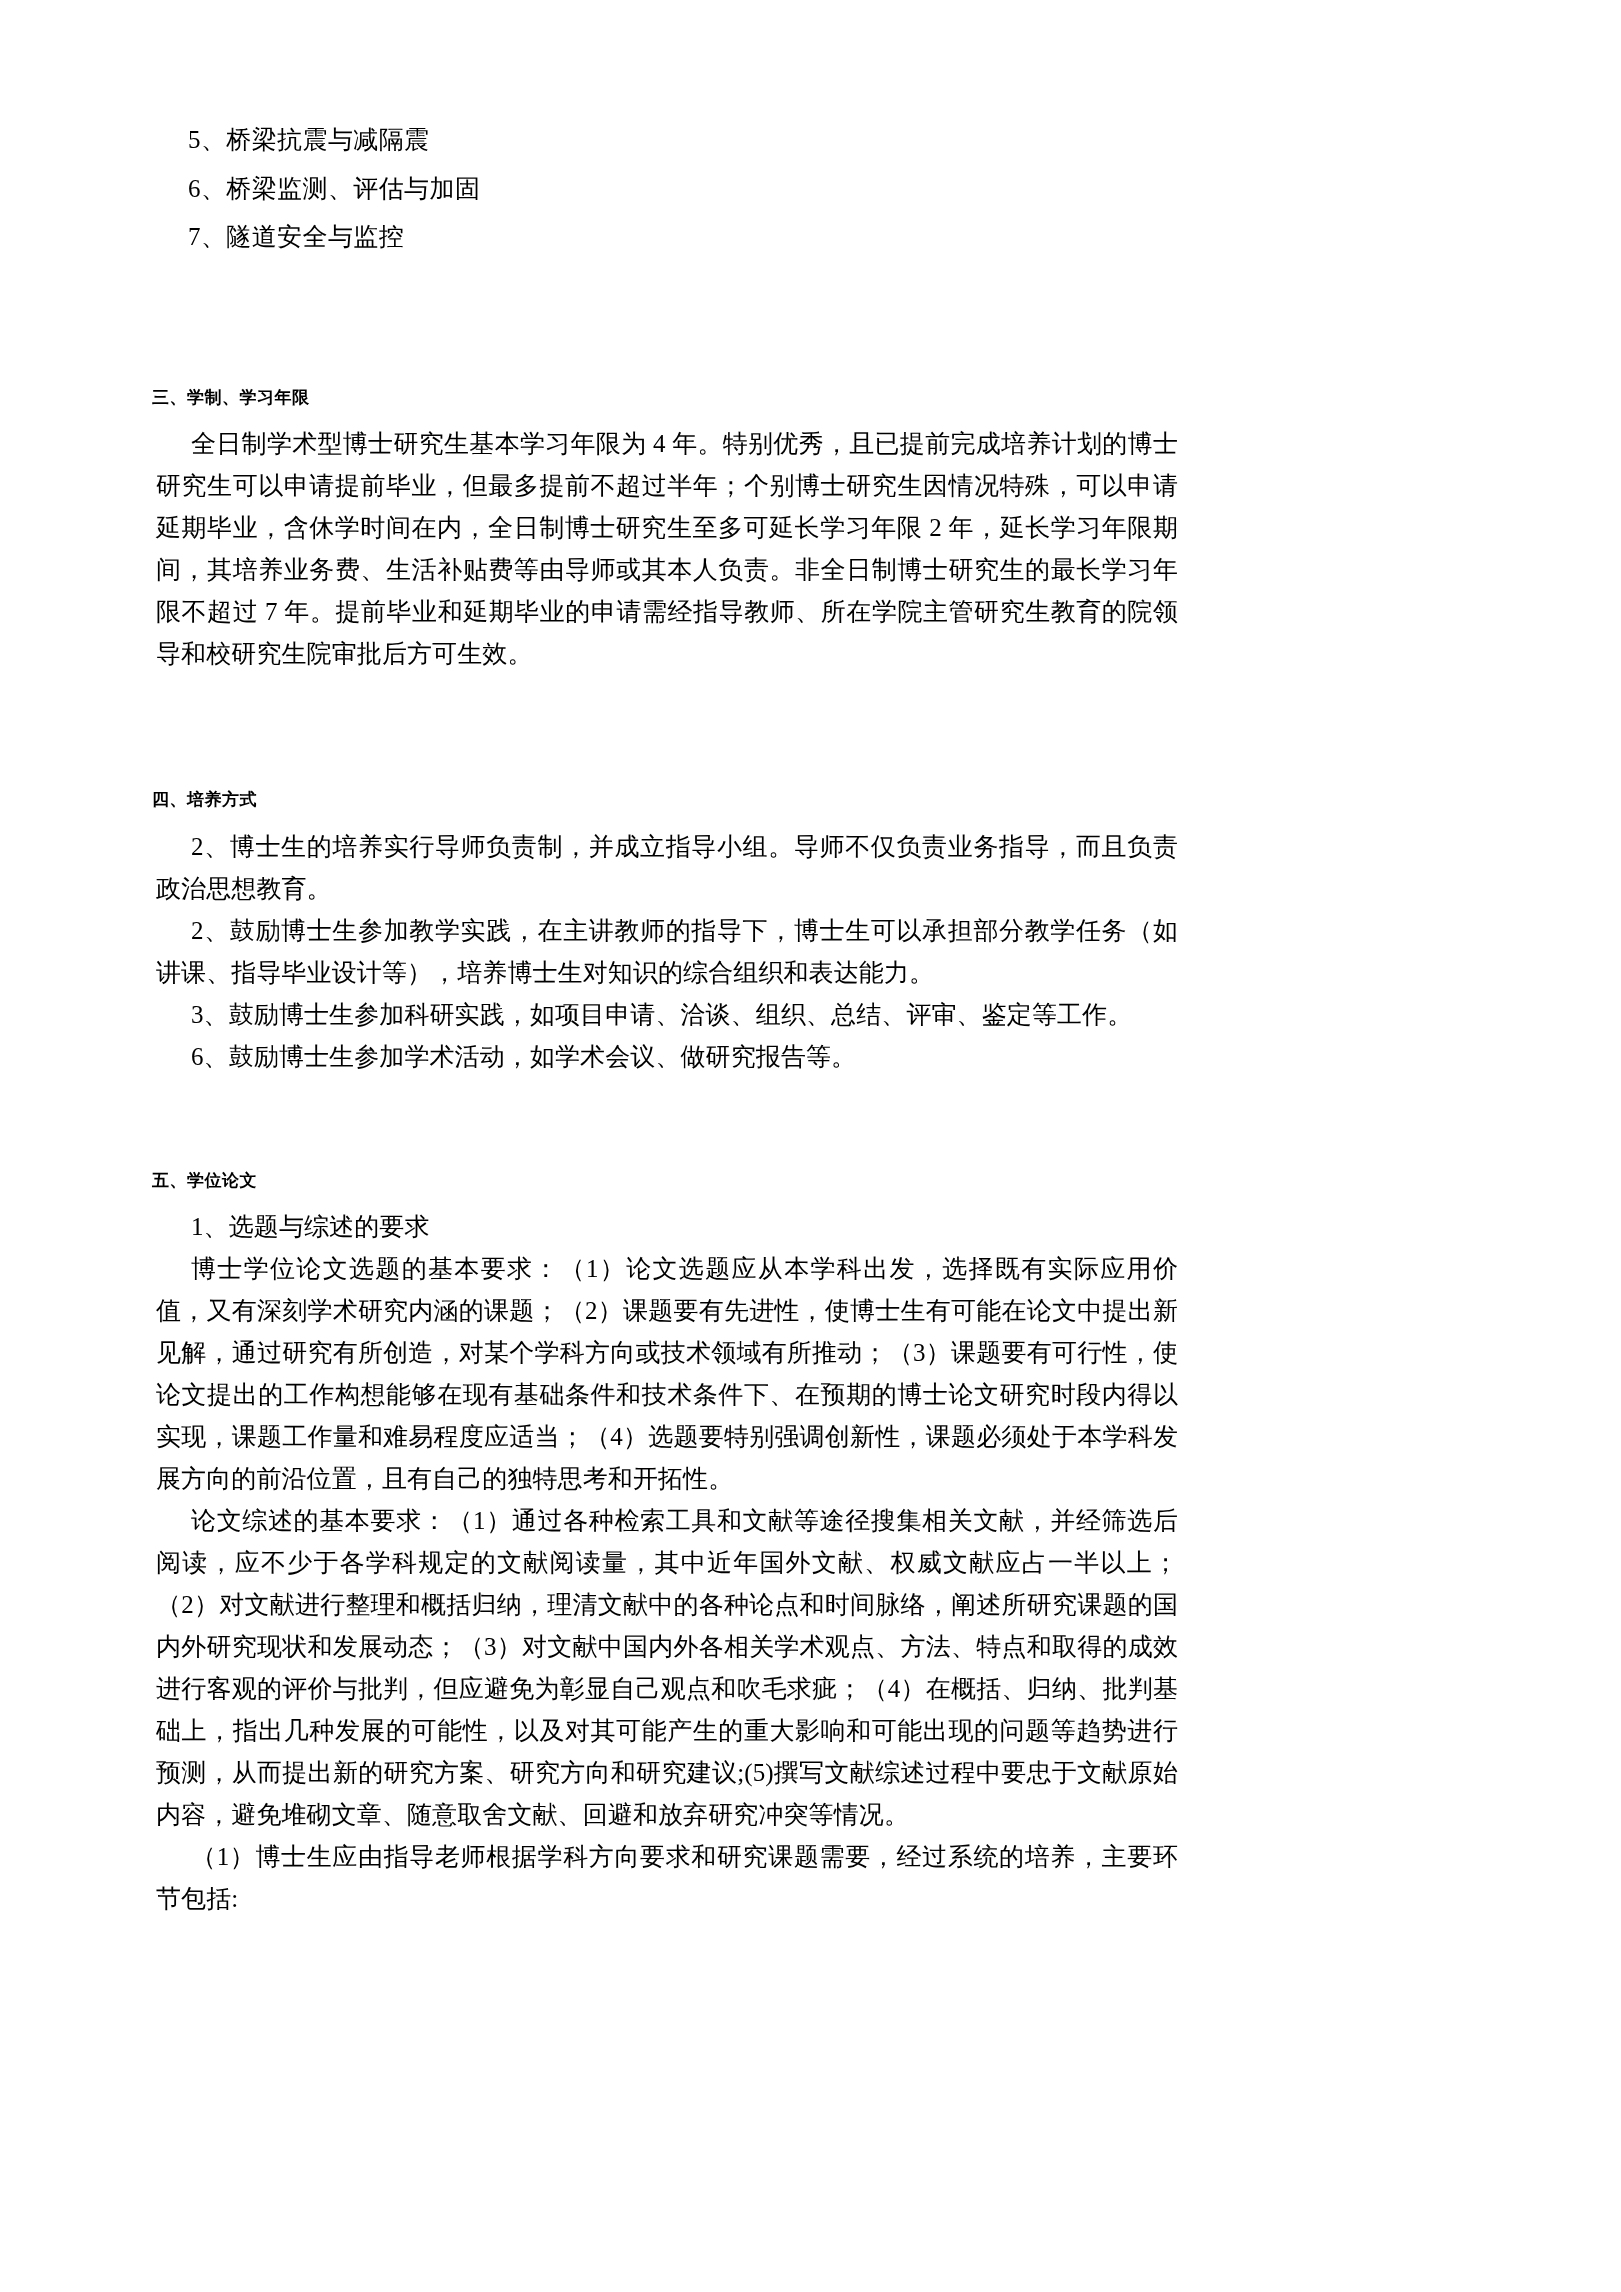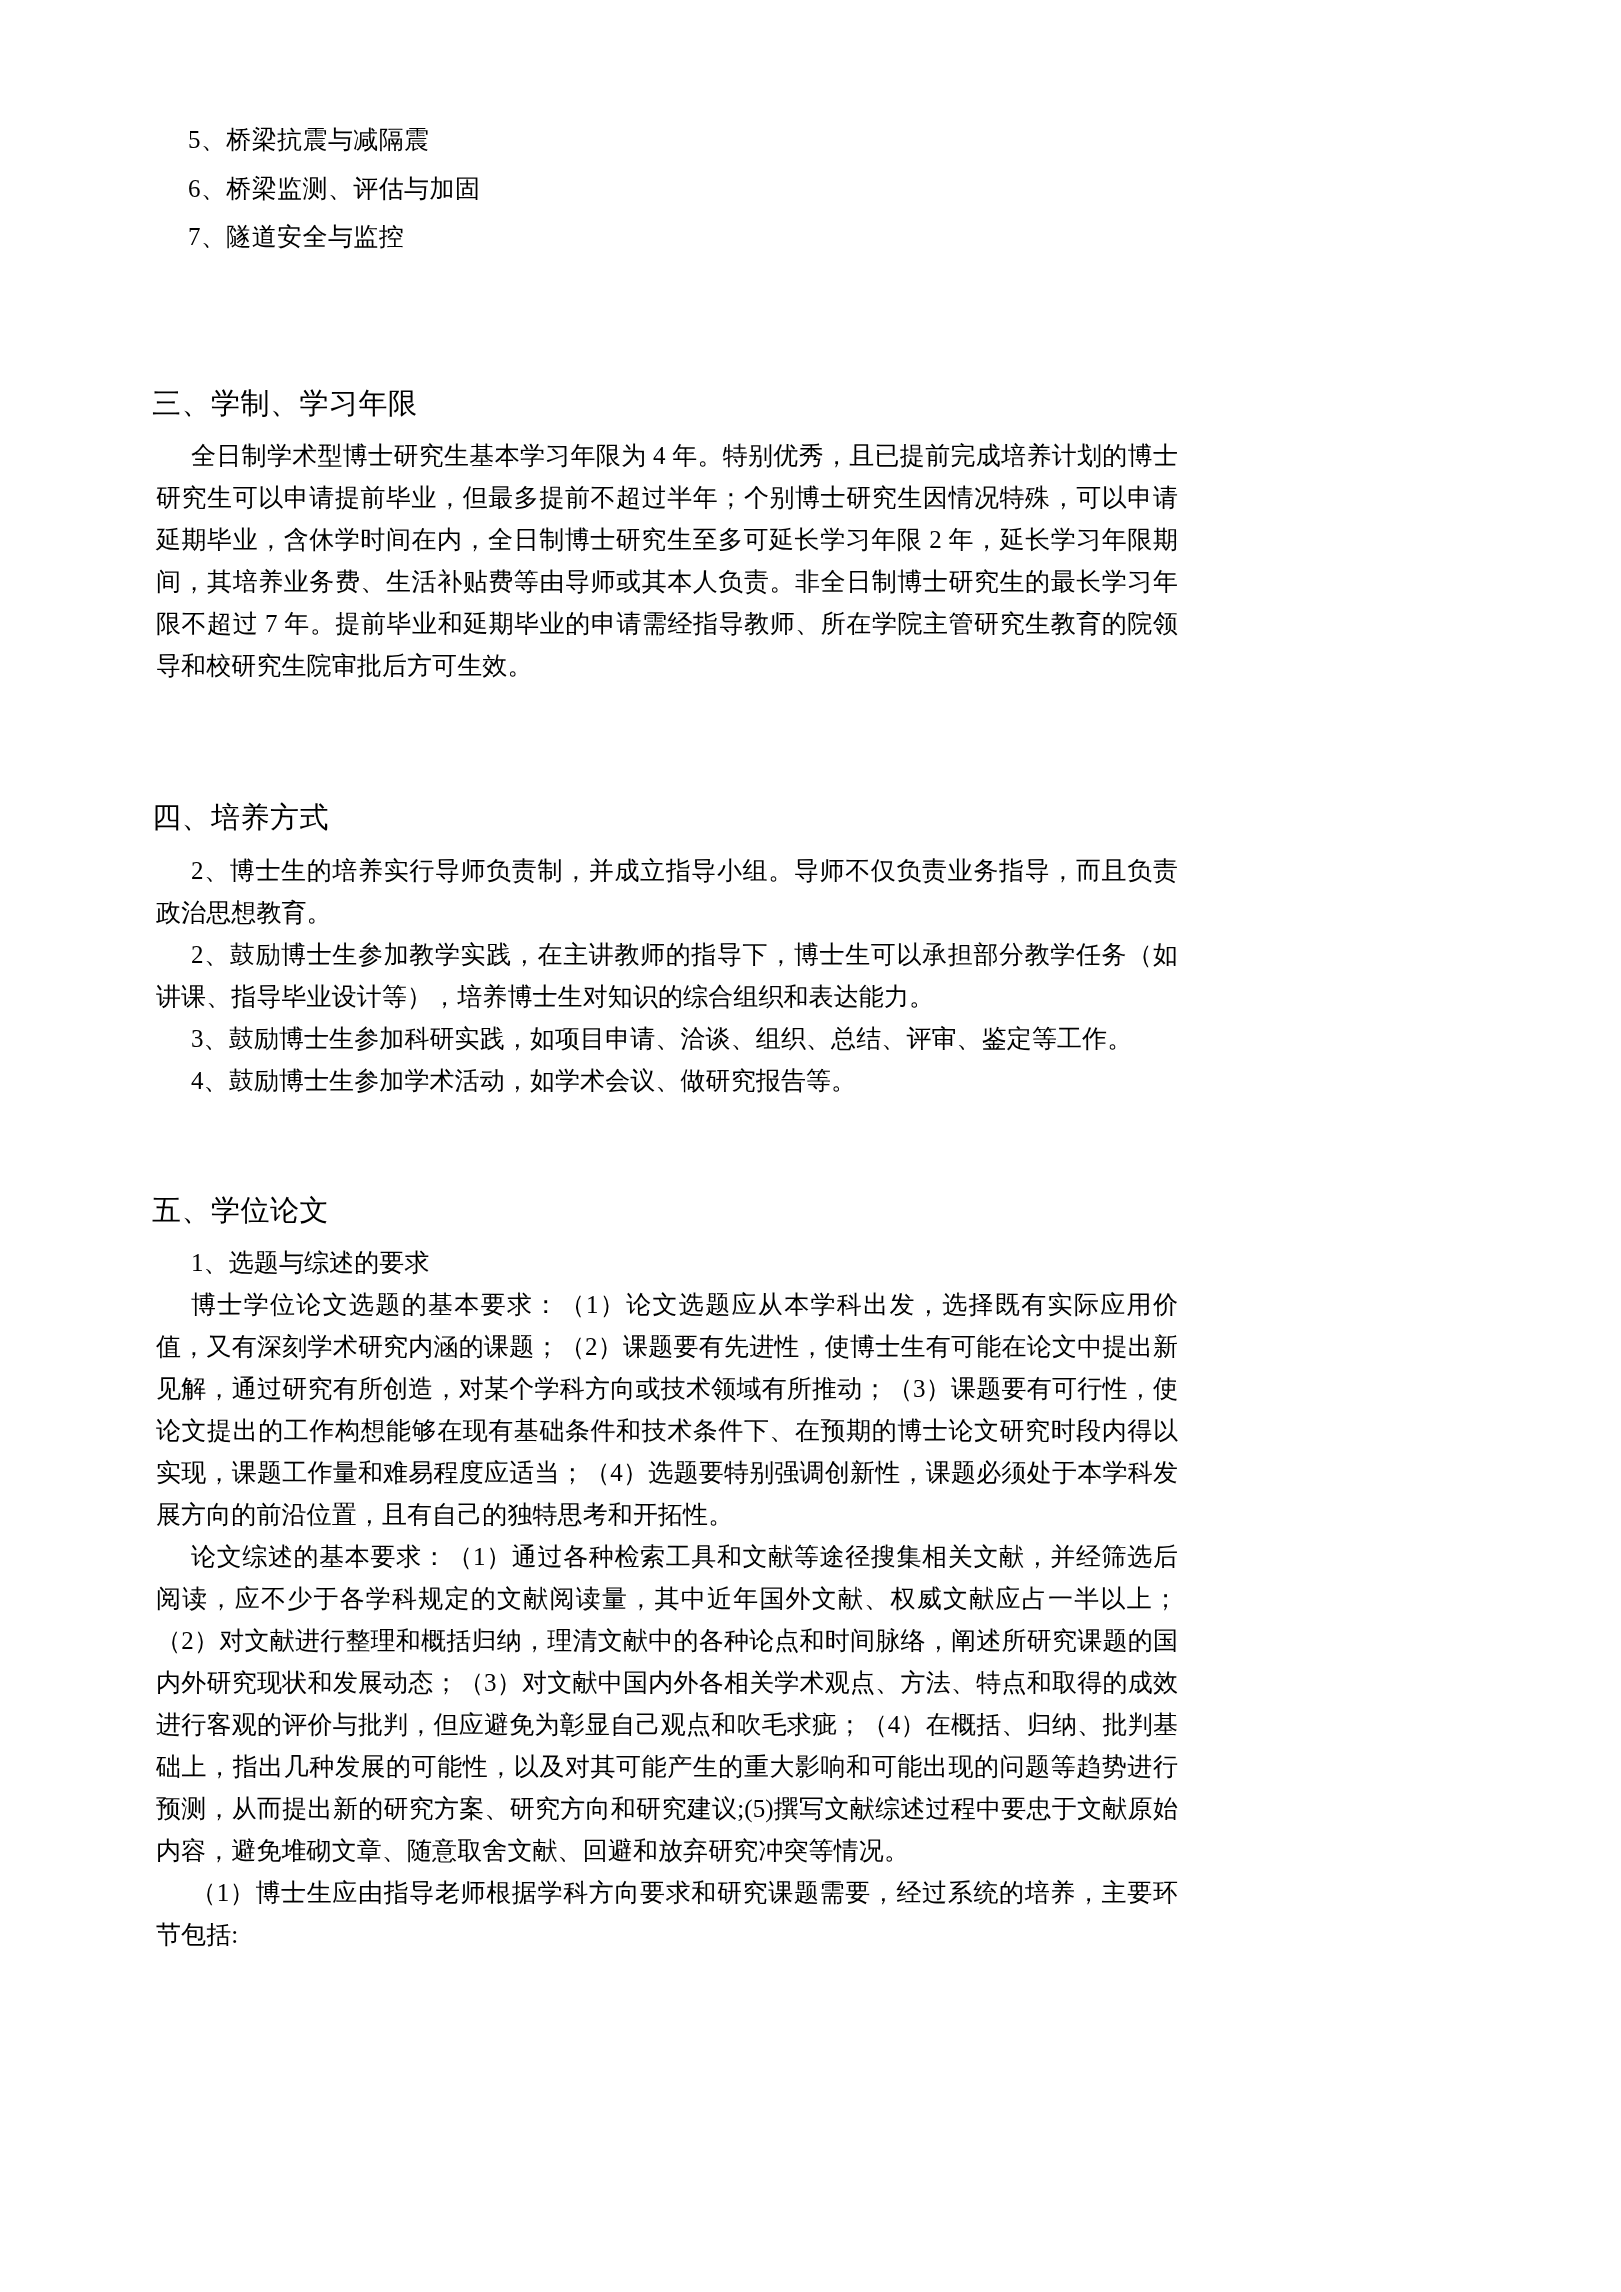--- a/index.html
+++ b/index.html
@@ -38,22 +38,22 @@
     padding-left: 36px;
     letter-spacing: 0.4px;
     white-space: nowrap;
   }
 
   
   .section {
     margin: 0;
   }
   .sec-heading {
-    font-weight: normal;
-    font-size: 29px;
+    font-weight: bold;
+    font-size: 17px;
     letter-spacing: 0.5px;
     margin: 0 0 17.6px 0;
     line-height: 1.0;
   }
 
   
   .para {
     font-size: 25px;
     line-height: 42px;
     text-align: justify;
@@ -96,21 +96,21 @@
     </div>
 
     <div class="gap-xl"></div>
 
     <div class="section">
       <div class="sec-heading">四、培养方式</div>
       <div class="list-block">
         <p class="para">2、博士生的培养实行导师负责制，并成立指导小组。导师不仅负责业务指导，而且负责政治思想教育。</p>
         <p class="para">2、鼓励博士生参加教学实践，在主讲教师的指导下，博士生可以承担部分教学任务（如讲课、指导毕业设计等），培养博士生对知识的综合组织和表达能力。</p>
         <p class="para">3、鼓励博士生参加科研实践，如项目申请、洽谈、组织、总结、评审、鉴定等工作。</p>
-        <p class="para">4、鼓励博士生参加学术活动，如学术会议、做研究报告等。</p>
+        <p class="para">6、鼓励博士生参加学术活动，如学术会议、做研究报告等。</p>
       </div>
     </div>
 
     <div class="gap-l"></div>
 
     <div class="section">
       <div class="sec-heading">五、学位论文</div>
       <p class="para indent">1、选题与综述的要求</p>
       <p class="para indent">博士学位论文选题的基本要求：（1）论文选题应从本学科出发，选择既有实际应用价值，又有深刻学术研究内涵的课题；（2）课题要有先进性，使博士生有可能在论文中提出新见解，通过研究有所创造，对某个学科方向或技术领域有所推动；（3）课题要有可行性，使论文提出的工作构想能够在现有基础条件和技术条件下、在预期的博士论文研究时段内得以实现，课题工作量和难易程度应适当；（4）选题要特别强调创新性，课题必须处于本学科发展方向的前沿位置，且有自己的独特思考和开拓性。</p>
       <p class="para indent">论文综述的基本要求：（1）通过各种检索工具和文献等途径搜集相关文献，并经筛选后阅读，应不少于各学科规定的文献阅读量，其中近年国外文献、权威文献应占一半以上；（2）对文献进行整理和概括归纳，理清文献中的各种论点和时间脉络，阐述所研究课题的国内外研究现状和发展动态；（3）对文献中国内外各相关学术观点、方法、特点和取得的成效进行客观的评价与批判，但应避免为彰显自己观点和吹毛求疵；（4）在概括、归纳、批判基础上，指出几种发展的可能性，以及对其可能产生的重大影响和可能出现的问题等趋势进行预测，从而提出新的研究方案、研究方向和研究建议;(5)撰写文献综述过程中要忠于文献原始内容，避免堆砌文章、随意取舍文献、回避和放弃研究冲突等情况。</p>

